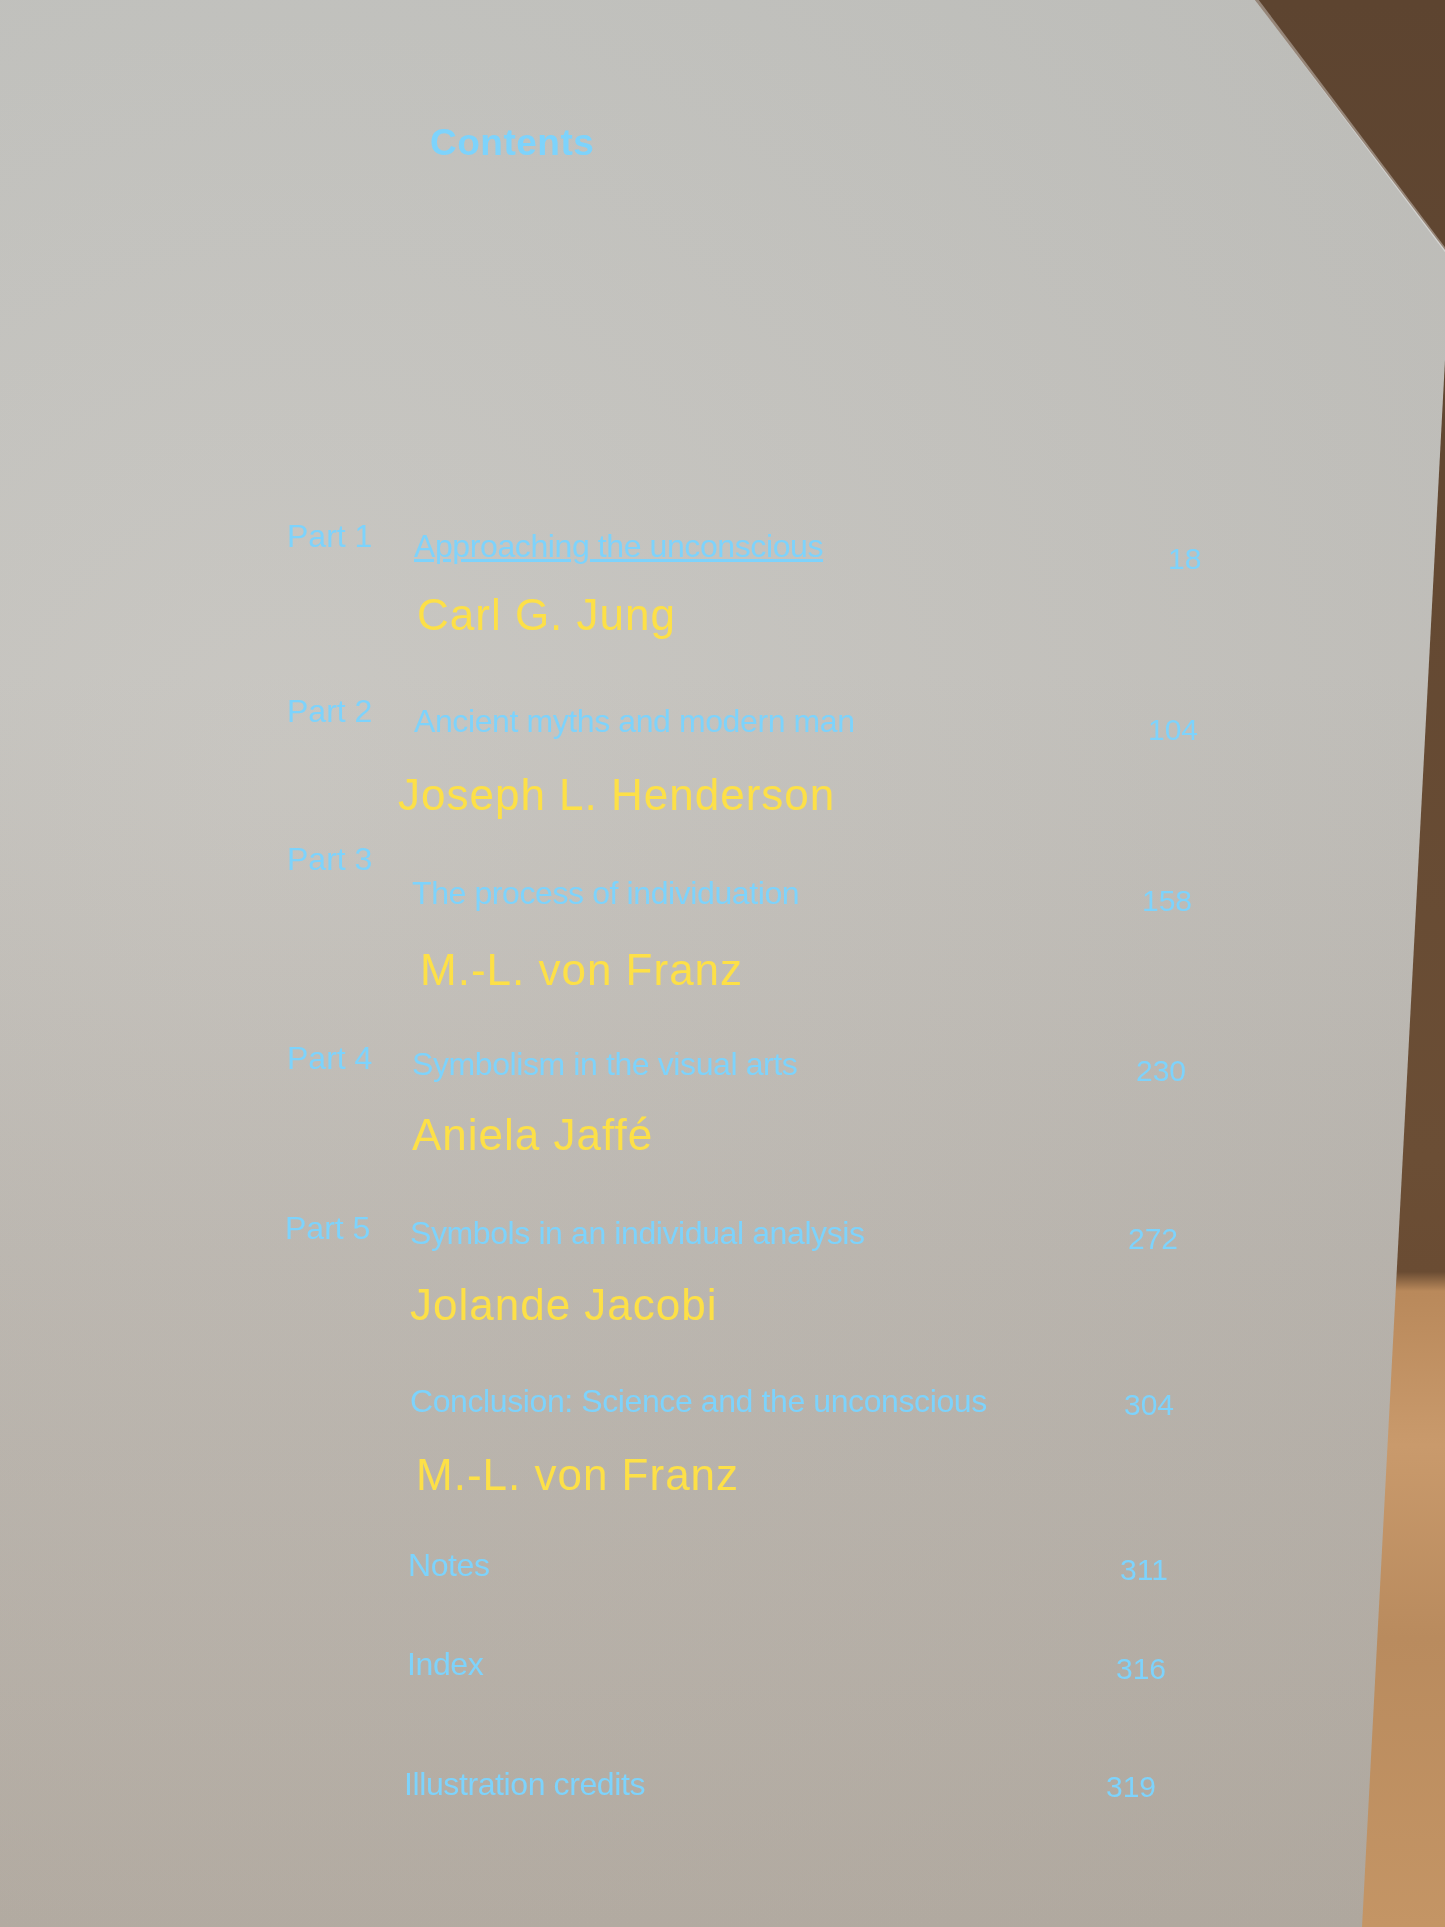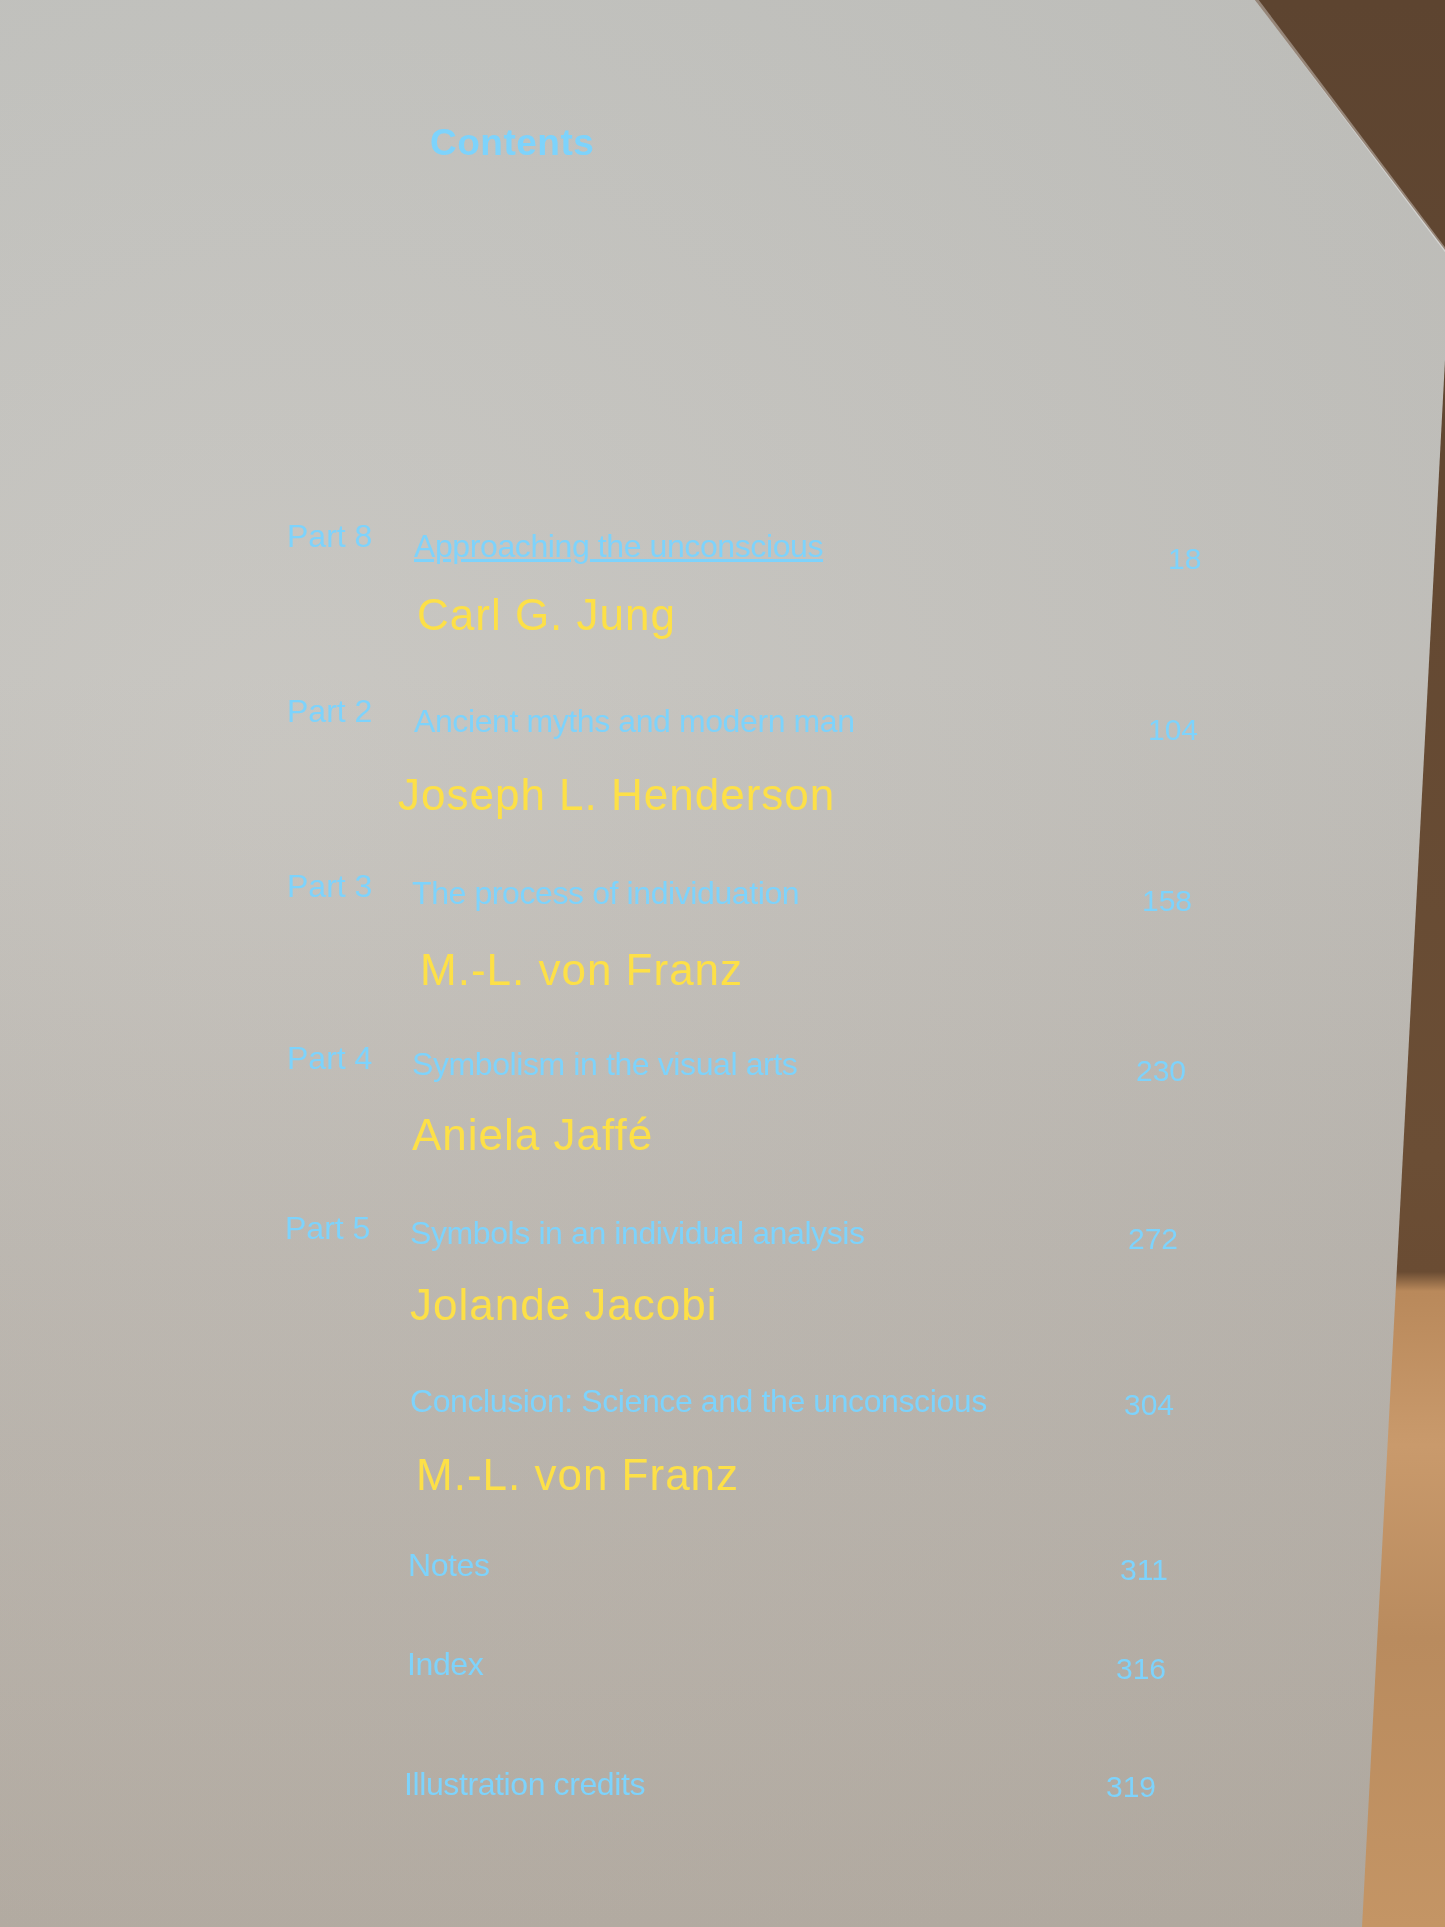--- a/index.html
+++ b/index.html
@@ -36,35 +36,35 @@
 </head>
 <body>
 
 <div class="backdrop"></div>
 <div class="page"></div>
 <div class="fold"></div>
 
 <div class="txt title" style="left:430px; top:122px;">Contents</div>
 
 <div>
-  <div class="txt part" style="left:287px; top:518px;">Part 8</div>
+  <div class="txt part" style="left:287px; top:518px;">Part 1</div>
   <div class="txt heading" style="left:414px; top:528px;text-decoration:underline;">Approaching the unconscious</div>
   <div class="txt author" style="left:417px; top:590px;">Carl G. Jung</div>
   <div class="txt pagenum" style="left:1168px; top:542px;">18</div>
 </div>
 
 <div>
   <div class="txt part" style="left:287px; top:693px;">Part 2</div>
   <div class="txt heading" style="left:414px; top:703px;">Ancient myths and modern man</div>
   <div class="txt author" style="left:398px; top:770px;">Joseph L. Henderson</div>
   <div class="txt pagenum" style="left:1148px; top:713px;">104</div>
 </div>
 
 <div>
-  <div class="txt part" style="left:287px; top:868px;">Part 3</div>
+  <div class="txt part" style="left:287px; top:841px;">Part 3</div>
   <div class="txt heading" style="left:412px; top:875px;">The process of individuation</div>
   <div class="txt author" style="left:420px; top:945px;">M.-L. von  Franz</div>
   <div class="txt pagenum" style="left:1142px; top:884px;">158</div>
 </div>
 
 <div>
   <div class="txt part" style="left:287px; top:1040px;">Part 4</div>
   <div class="txt heading" style="left:412px; top:1046px;">Symbolism in the visual arts</div>
   <div class="txt author" style="left:412px; top:1110px;">Aniela Jaffé</div>
   <div class="txt pagenum" style="left:1136px; top:1054px;">230</div>

